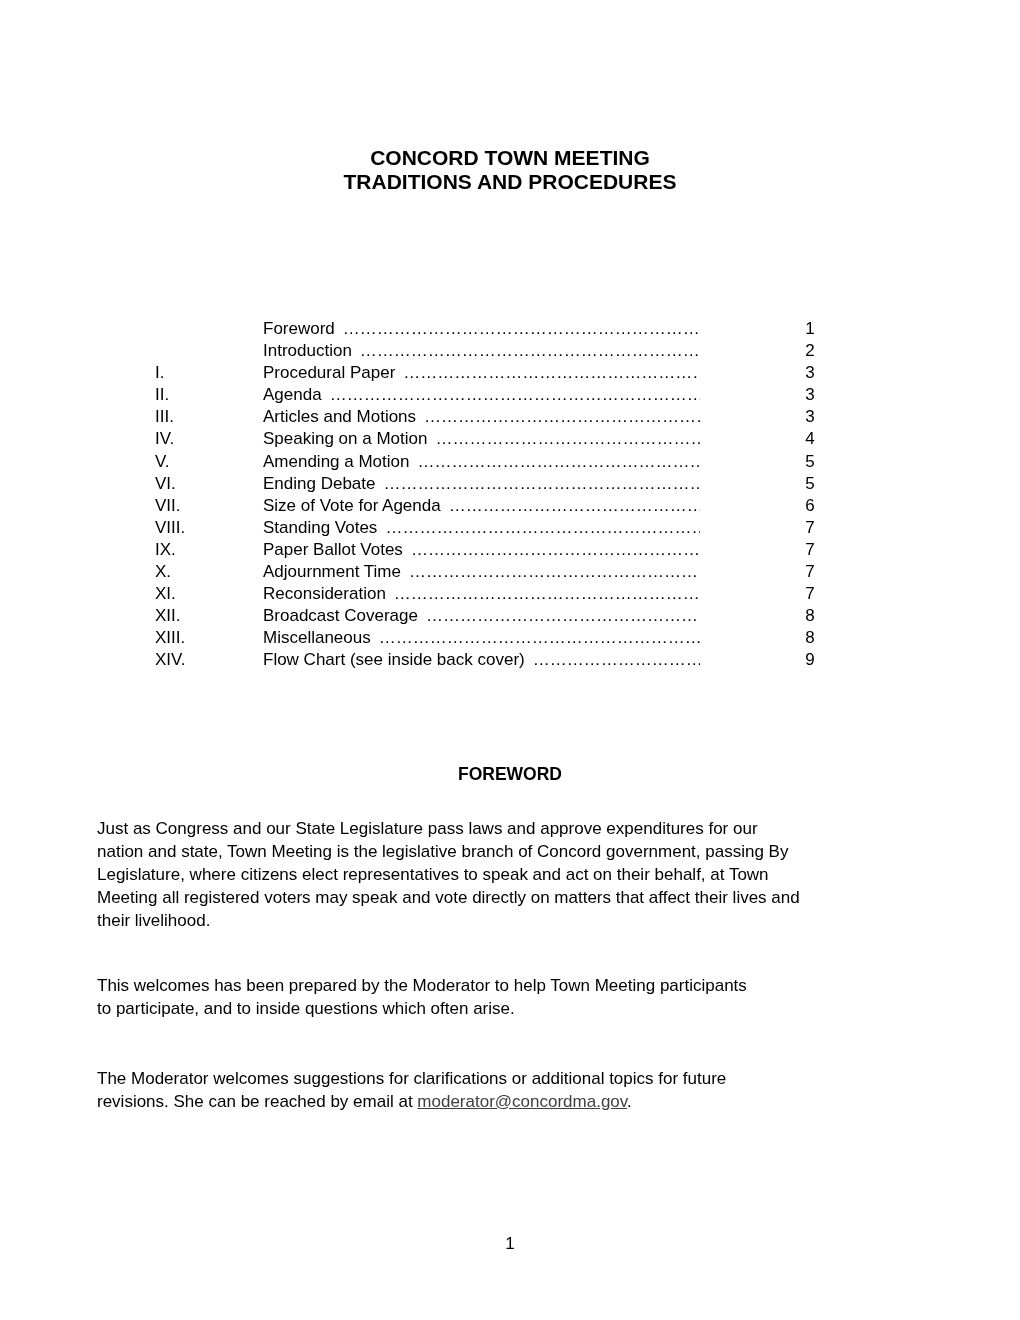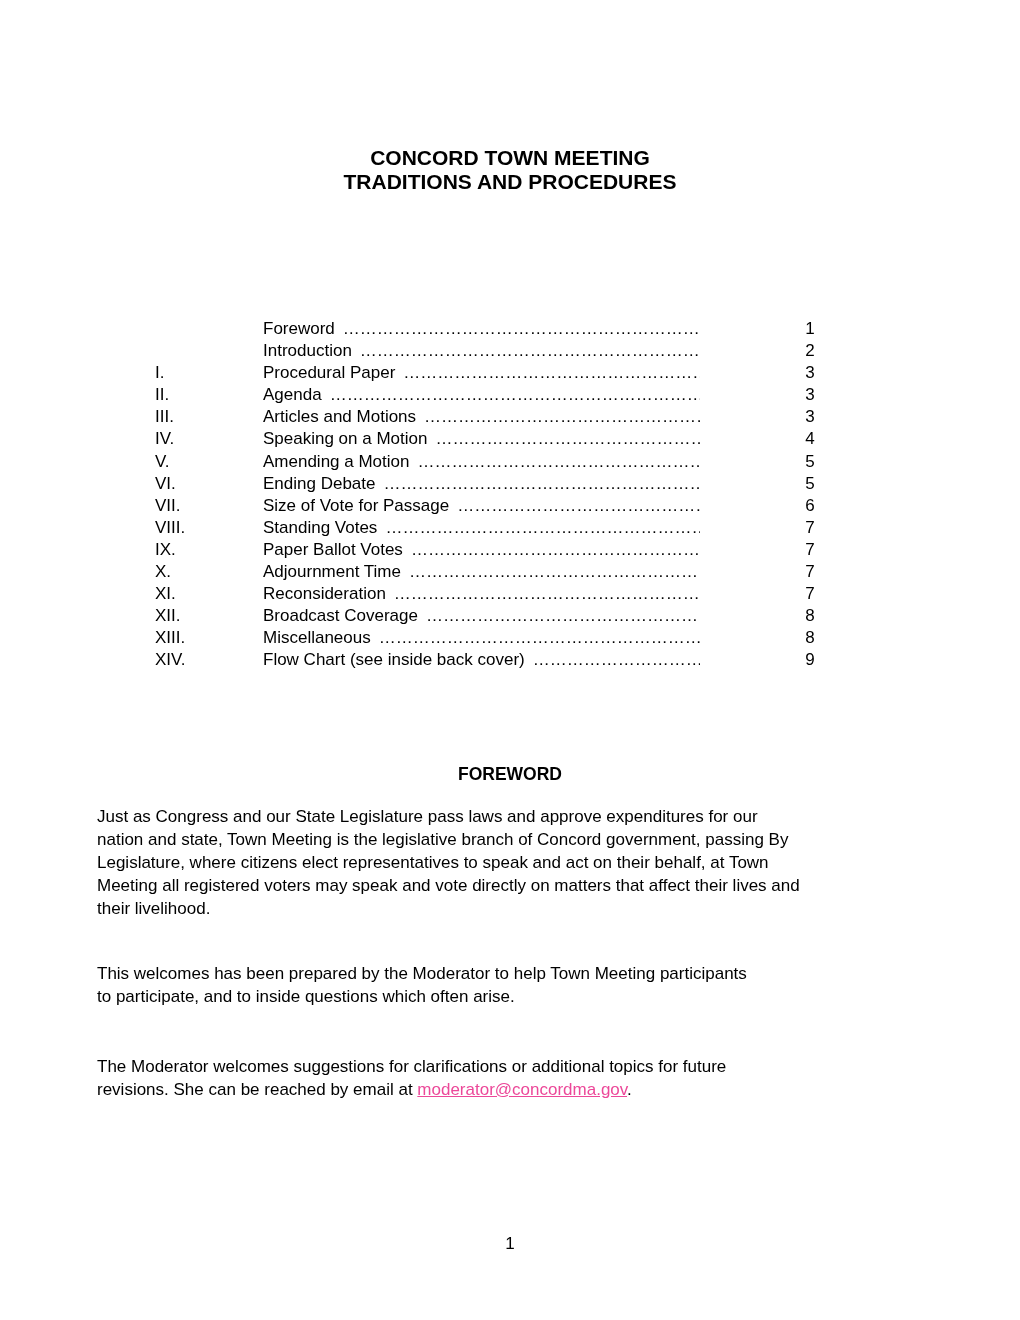--- a/index.html
+++ b/index.html
@@ -80,20 +80,21 @@
     font-weight: bold;
     font-size: 17.5px;
     line-height: 20px;
   }
   .para {
     position: absolute;
     left: 97px;
     width: 870px;
     font-size: 17px;
     line-height: 23px;
+    margin-top: 12px;
   }
   .para .line {
     white-space: pre;
   }
   #para1 { top: 805px; }
   #para2 { top: 962px; }
   #para3 { top: 1055px; }
   .email-link {
     text-decoration: underline;
     cursor: pointer;
@@ -155,21 +156,21 @@
         <span class="toc-mid"><span class="toc-title">Amending a Motion</span><span class="toc-dots">…………………………………………………………………………………………………………</span></span>
         <span class="toc-page">5</span>
       </div>
       <div class="toc-row">
         <span class="toc-numeral">VI.</span>
         <span class="toc-mid"><span class="toc-title">Ending Debate</span><span class="toc-dots">…………………………………………………………………………………………………………</span></span>
         <span class="toc-page">5</span>
       </div>
       <div class="toc-row">
         <span class="toc-numeral">VII.</span>
-        <span class="toc-mid"><span class="toc-title">Size of Vote for Passage</span><span class="toc-dots">…………………………………………………………………………………………………………</span></span>
+        <span class="toc-mid"><span class="toc-title">Size of Vote for Agenda</span><span class="toc-dots">…………………………………………………………………………………………………………</span></span>
         <span class="toc-page">6</span>
       </div>
       <div class="toc-row">
         <span class="toc-numeral">VIII.</span>
         <span class="toc-mid"><span class="toc-title">Standing Votes</span><span class="toc-dots">…………………………………………………………………………………………………………</span></span>
         <span class="toc-page">7</span>
       </div>
       <div class="toc-row">
         <span class="toc-numeral">IX.</span>
         <span class="toc-mid"><span class="toc-title">Paper Ballot Votes</span><span class="toc-dots">…………………………………………………………………………………………………………</span></span>
@@ -210,18 +211,18 @@
       <div class="line">Legislature, where citizens elect representatives to speak and act on their behalf, at Town</div>
       <div class="line">Meeting all registered voters may speak and vote directly on matters that affect their lives and</div>
       <div class="line">their livelihood.</div>
     </div>
   <div class="para" id="para2">
       <div class="line">This welcomes has been prepared by the Moderator to help Town Meeting participants</div>
       <div class="line">to participate, and to inside questions which often arise.</div>
     </div>
   <div class="para" id="para3">
       <div class="line">The Moderator welcomes suggestions for clarifications or additional topics for future</div>
-      <div class="line"><span>revisions. She can be reached by email at </span><a class="email-link" style="color: #ec4899;">moderator@concordma.gov</a><span>.</span></div>
+      <div class="line"><span>revisions. She can be reached by email at </span><a class="email-link" style="color: #404040;">moderator@concordma.gov</a><span>.</span></div>
     </div>
 
   <div class="page-number">1</div>
 
 </div>
 
 </body></html>

